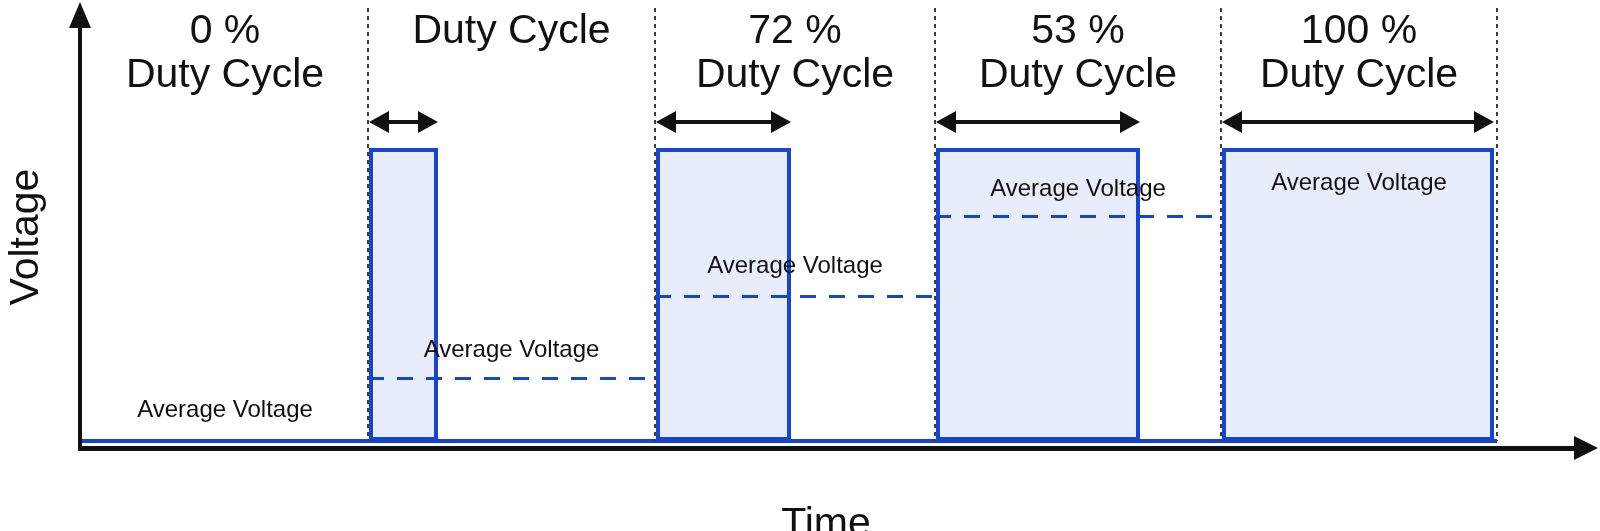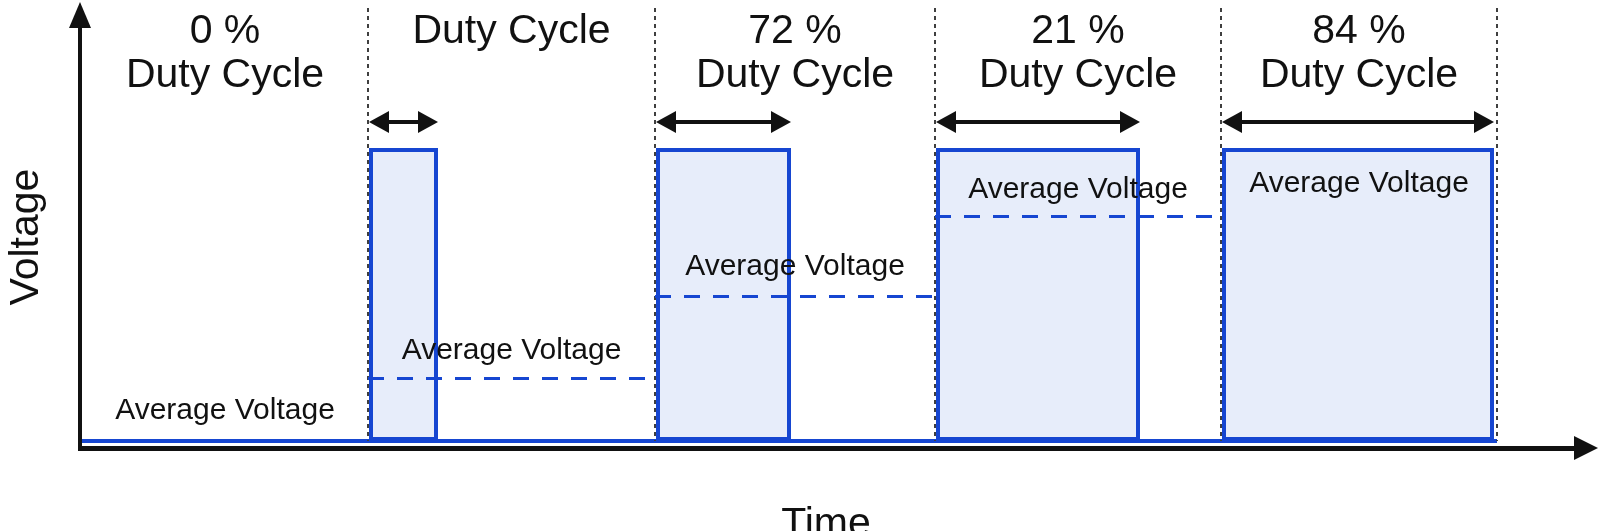--- a/index.html
+++ b/index.html
@@ -75,21 +75,21 @@
                         border-top: 11px solid transparent; border-bottom: 11px solid transparent;
                         border-left: 20px solid var(--axis); }
 
   .avg-line { position: absolute; left: 0; right: 0; height: 3px;
               background: repeating-linear-gradient(90deg, var(--pulse_stroke) 0 16px, transparent 16px 29px); }
   .sec1 .avg-line { top: 377px; }
   .sec2 .avg-line { top: 295px; }
   .sec3 .avg-line { top: 215px; }
 
   .avg-label { position: absolute; left: 0; right: 0; text-align: center;
-               font-size: 30px; line-height: 38px; white-space: nowrap; }
+               font-size: 24px; line-height: 38px; white-space: nowrap; }
   .sec0 .avg-label { top: 390px; }
   .sec1 .avg-label { top: 330px; }
   .sec2 .avg-label { top: 246px; }
   .sec3 .avg-label { top: 169px; }
   .sec4 .avg-label { top: 163px; }
 </style>
 </head>
 <body>
 
 <div class="canvas">
@@ -141,36 +141,36 @@
       <div class="shaft"></div>
       <div class="head-right"></div>
     </div>
     <div class="pulse"></div>
     <div class="avg-line"></div>
     <div class="avg-label">Average Voltage</div>
   </div>
 
   <div class="section sec3">
     <div class="heading">
-      <div>21 %</div>
+      <div>53 %</div>
       <div>Duty Cycle</div>
     </div>
     <div class="warrow">
       <div class="head-left"></div>
       <div class="shaft"></div>
       <div class="head-right"></div>
     </div>
     <div class="pulse"></div>
     <div class="avg-line"></div>
     <div class="avg-label">Average Voltage</div>
   </div>
 
   <div class="section sec4">
     <div class="heading">
-      <div>84 %</div>
+      <div>100 %</div>
       <div>Duty Cycle</div>
     </div>
     <div class="warrow">
       <div class="head-left"></div>
       <div class="shaft"></div>
       <div class="head-right"></div>
     </div>
     <div class="pulse"></div>
     <div class="avg-label">Average Voltage</div>
   </div>

